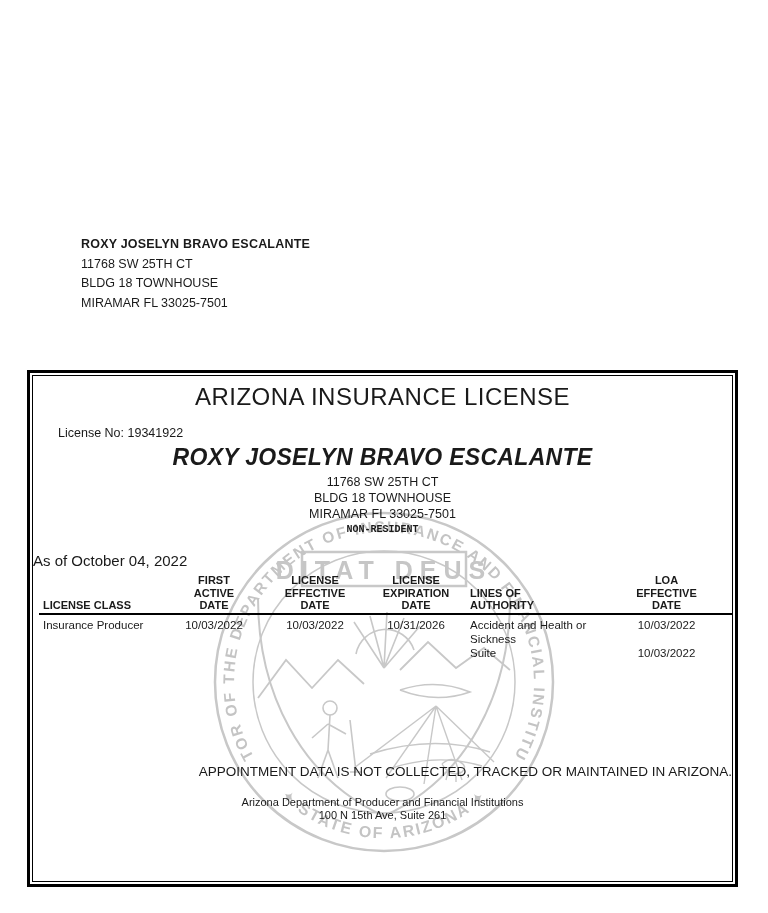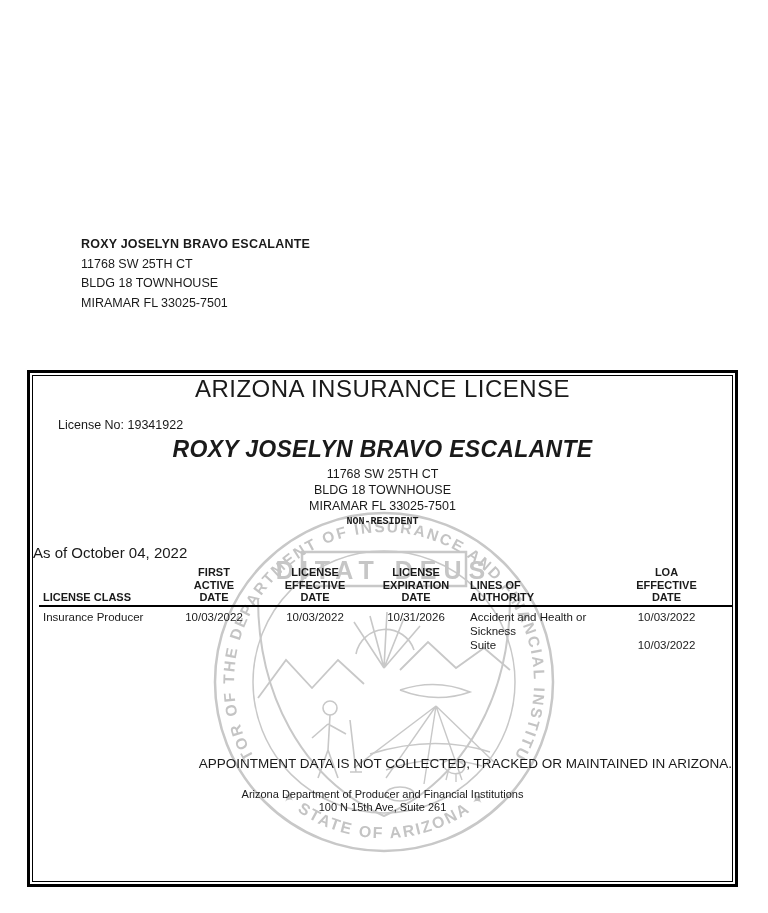--- a/index.html
+++ b/index.html
@@ -15,21 +15,21 @@
   .license-box{
     position:absolute;left:27px;top:370px;width:711px;height:517px;
     border:3px solid #000;box-sizing:border-box;padding:2px;background:#fff;
   }
   .license-box-inner{
     border:1.5px solid #000;width:100%;height:100%;box-sizing:border-box;
     position:relative;overflow:hidden;
   }
   .seal-wrap{position:absolute;left:171px;top:126px;width:360px;height:360px;z-index:0;}
   .content{position:relative;z-index:1;width:100%;height:100%;}
-  .cert-title{margin-top:0;text-align:center;font-size:24px;line-height:26px;letter-spacing:.5px;}
+  .cert-title{margin-top:8px;text-align:center;font-size:24px;line-height:26px;letter-spacing:.5px;}
   .license-no{position:absolute;left:25px;top:42px;font-size:12.5px;}
   .holder-name{margin-top:33px;text-align:center;font-size:23px;line-height:28px;font-weight:bold;font-style:italic;letter-spacing:.3px;}
   .cert-addr{margin-top:3px;text-align:center;font-size:12.5px;line-height:16px;}
   .residency{margin-top:1px;text-align:center;font-size:10px;line-height:13px;font-weight:bold;font-family:Liberation Mono, monospace;}
   .as-of{margin-top:15px;font-size:15px;line-height:19px;font-weight:normal;}
   
   .lic-head{
     margin:4px 0 0 10px;display:grid;grid-template-columns:117px 108px 94px 108px 130px 133px;
     align-items:end;font-weight:bold;font-size:11px;line-height:12.5px;white-space:pre-line;
   }

